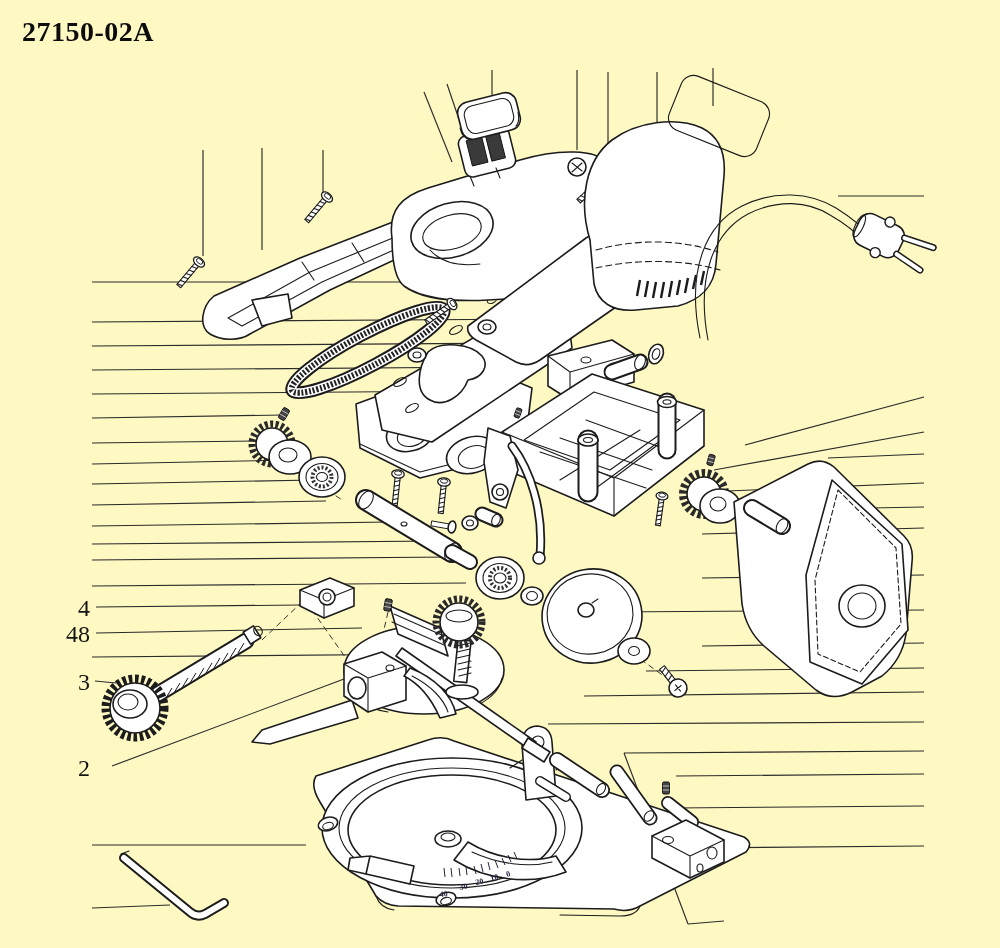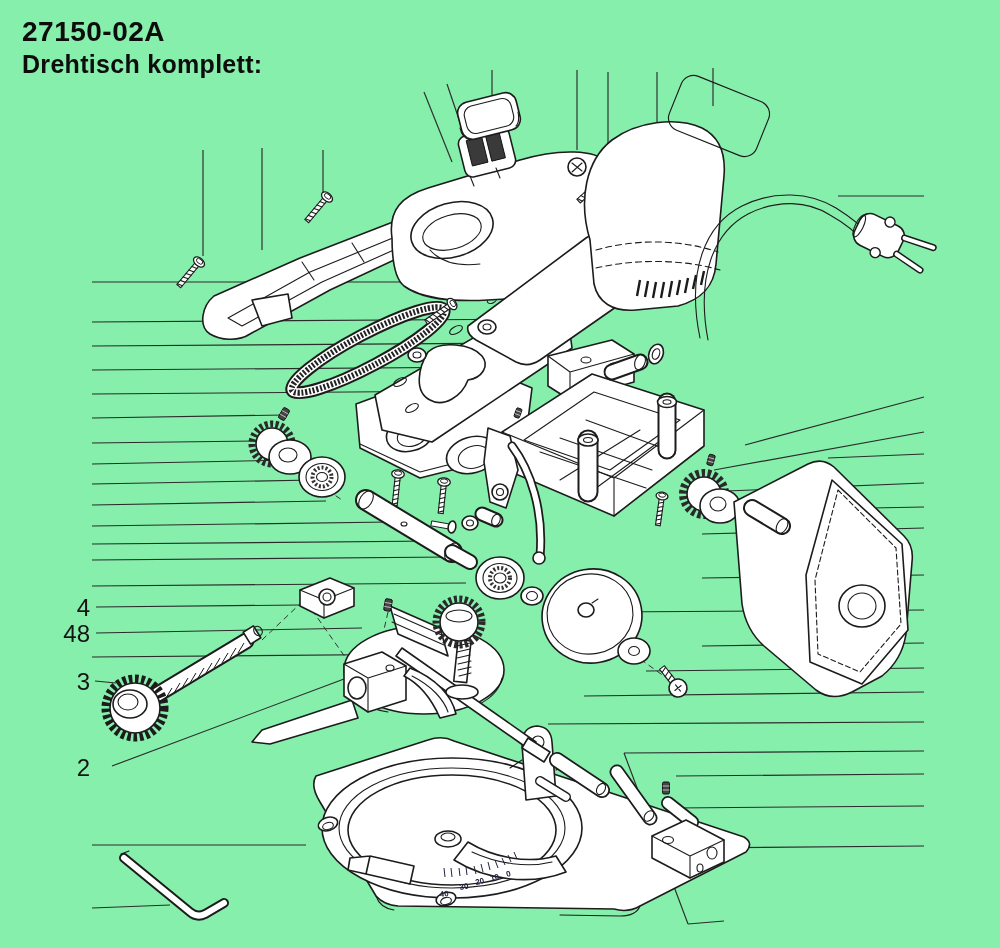--- a/index.html
+++ b/index.html
@@ -1,39 +1,38 @@
 <!DOCTYPE html>
 <html><head>
 <meta charset="utf-8">
 <style>
   html,body{margin:0;padding:0;background:#fff;}
   body{width:1000px;height:948px;position:relative;overflow:hidden;
        font-family:"Liberation Sans","DejaVu Sans",sans-serif;color:#111;}
-  .page{position:absolute;inset:0;background:#86efac;}
+  .page{position:absolute;inset:0;background:#fef9c3;font-family:Liberation Serif, serif;}
   .hdr{position:absolute;left:22px;top:14px;line-height:1.25;}
   .hdr .pn{font-size:28px;font-weight:bold;letter-spacing:.5px;color:#0d0d0d;}
   .hdr .tt{font-size:25px;font-weight:bold;letter-spacing:.3px;color:#0d0d0d;}
   svg{position:absolute;left:0;top:0;}
   svg *{vector-effect:non-scaling-stroke;}
   .ln{stroke:#2b2b2b;stroke-width:1.15;fill:none;}
   .pt{stroke:#1c1c1c;stroke-width:1.6;fill:#fff;stroke-linejoin:round;stroke-linecap:round;}
   .pt2{stroke:#1c1c1c;stroke-width:1.1;fill:none;stroke-linejoin:round;stroke-linecap:round;}
   .dk{fill:#3a3a3a;stroke:#111;stroke-width:1;}
   .dash{stroke:#333;stroke-width:1;stroke-dasharray:6 4;fill:none;}
   .lbl{font-size:24px;fill:#141414;}
   .scl{font-size:8px;font-weight:bold;fill:#23233d;}
 </style>
 </head>
 <body>
 
 <div class="page">
 
   <div class="hdr">
     <div class="pn">27150-02A</div>
-    <div class="tt">Drehtisch komplett:</div>
   </div>
 
   <svg width="1000" height="948" viewBox="0 0 1000 948">
 
     <defs>
       <g id="screwA">
         <rect x="-2.8" y="3" width="5.6" height="32" fill="#fff" stroke="#1c1c1c" stroke-width="1.1"></rect>
         <path class="pt2" d="M-2.8 9 l5.6 -2 M-2.8 14 l5.6 -2 M-2.8 19 l5.6 -2 M-2.8 24 l5.6 -2 M-2.8 29 l5.6 -2 M-2.8 34 l5.6 -2"></path>
         <ellipse cx="0" cy="0" rx="7" ry="4.5" fill="#fff" stroke="#1c1c1c" stroke-width="1.3"></ellipse>
         <ellipse cx="0" cy="-1" rx="4" ry="2.4" fill="none" stroke="#1c1c1c" stroke-width="1"></ellipse>

